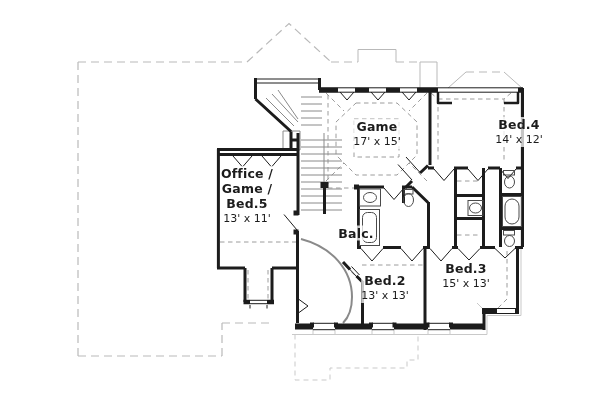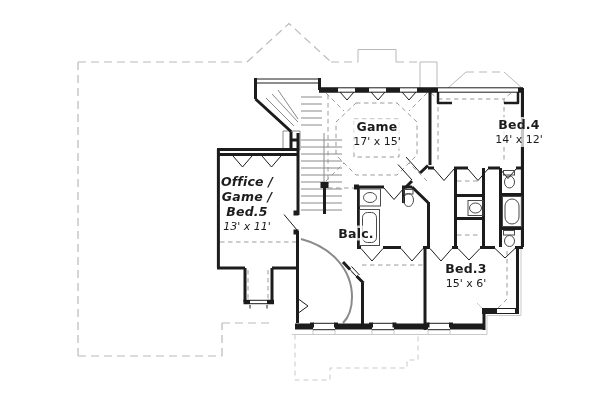--- a/index.html
+++ b/index.html
@@ -204,29 +204,33 @@
   <div class="label" style="left:377px;top:134px;">
     <div class="room-name">Game</div>
     <div class="room-dims">17' x 15'</div>
   </div>
 
   <div class="label" style="left:477px;top:132px;margin-left:42px;">
     <div class="room-name">Bed.4</div>
     <div class="room-dims">14' x 12'</div>
   </div>
 
-  <div class="label" style="left:247px;top:204px;font-style:italic;">
+  <div class="label" style="left:247px;top:196px;">
     <div class="room-name">Office /</div>
     <div class="room-name">Game /</div>
     <div class="room-name">Bed.5</div>
     <div class="room-dims">13' x 11'</div>
   </div>
 
   <div class="label" style="left:356px;top:233px;">
     <div class="room-name">Balc.</div>
   </div>
 
+  <div class="label" style="left:385px;top:288px;">
+    <div class="room-name">Bed.2</div>
+    <div class="room-dims">13' x 13'</div>
+  </div>
 
   <div class="label" style="left:466px;top:276px;">
     <div class="room-name">Bed.3</div>
-    <div class="room-dims">15' x 6'</div>
+    <div class="room-dims">15' x 13'</div>
   </div>
 </div>
 
 </body></html>

